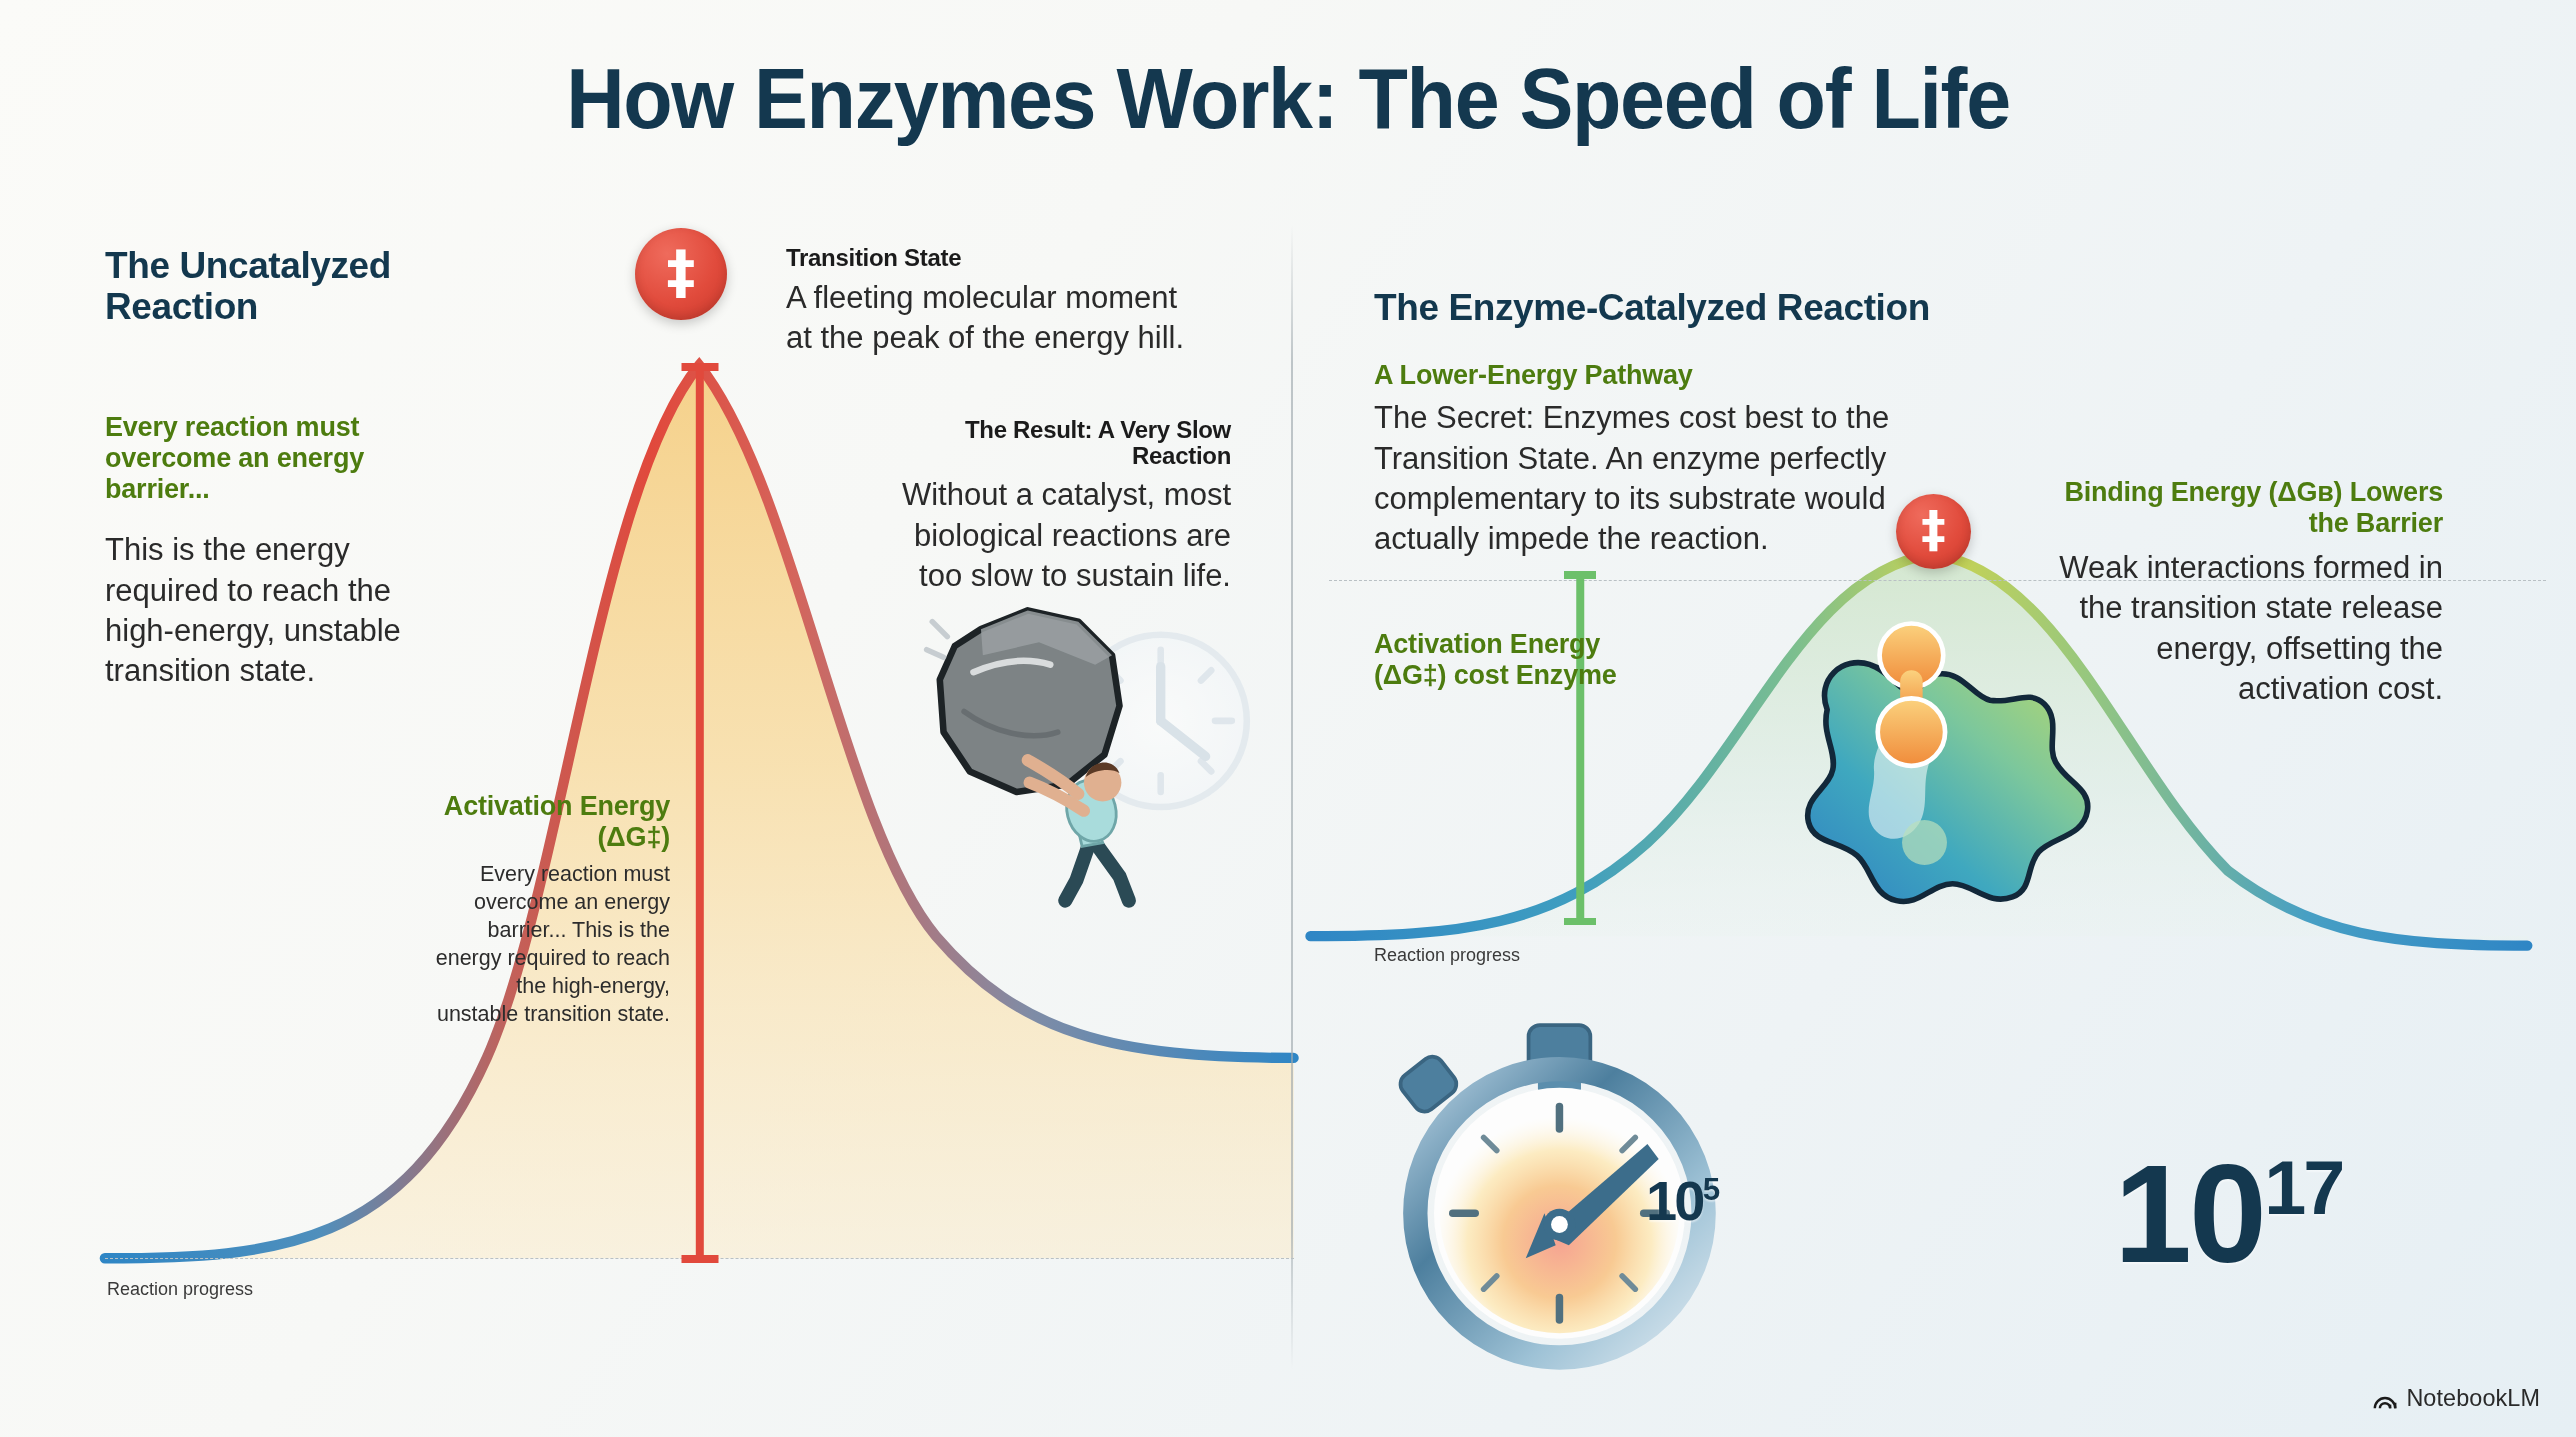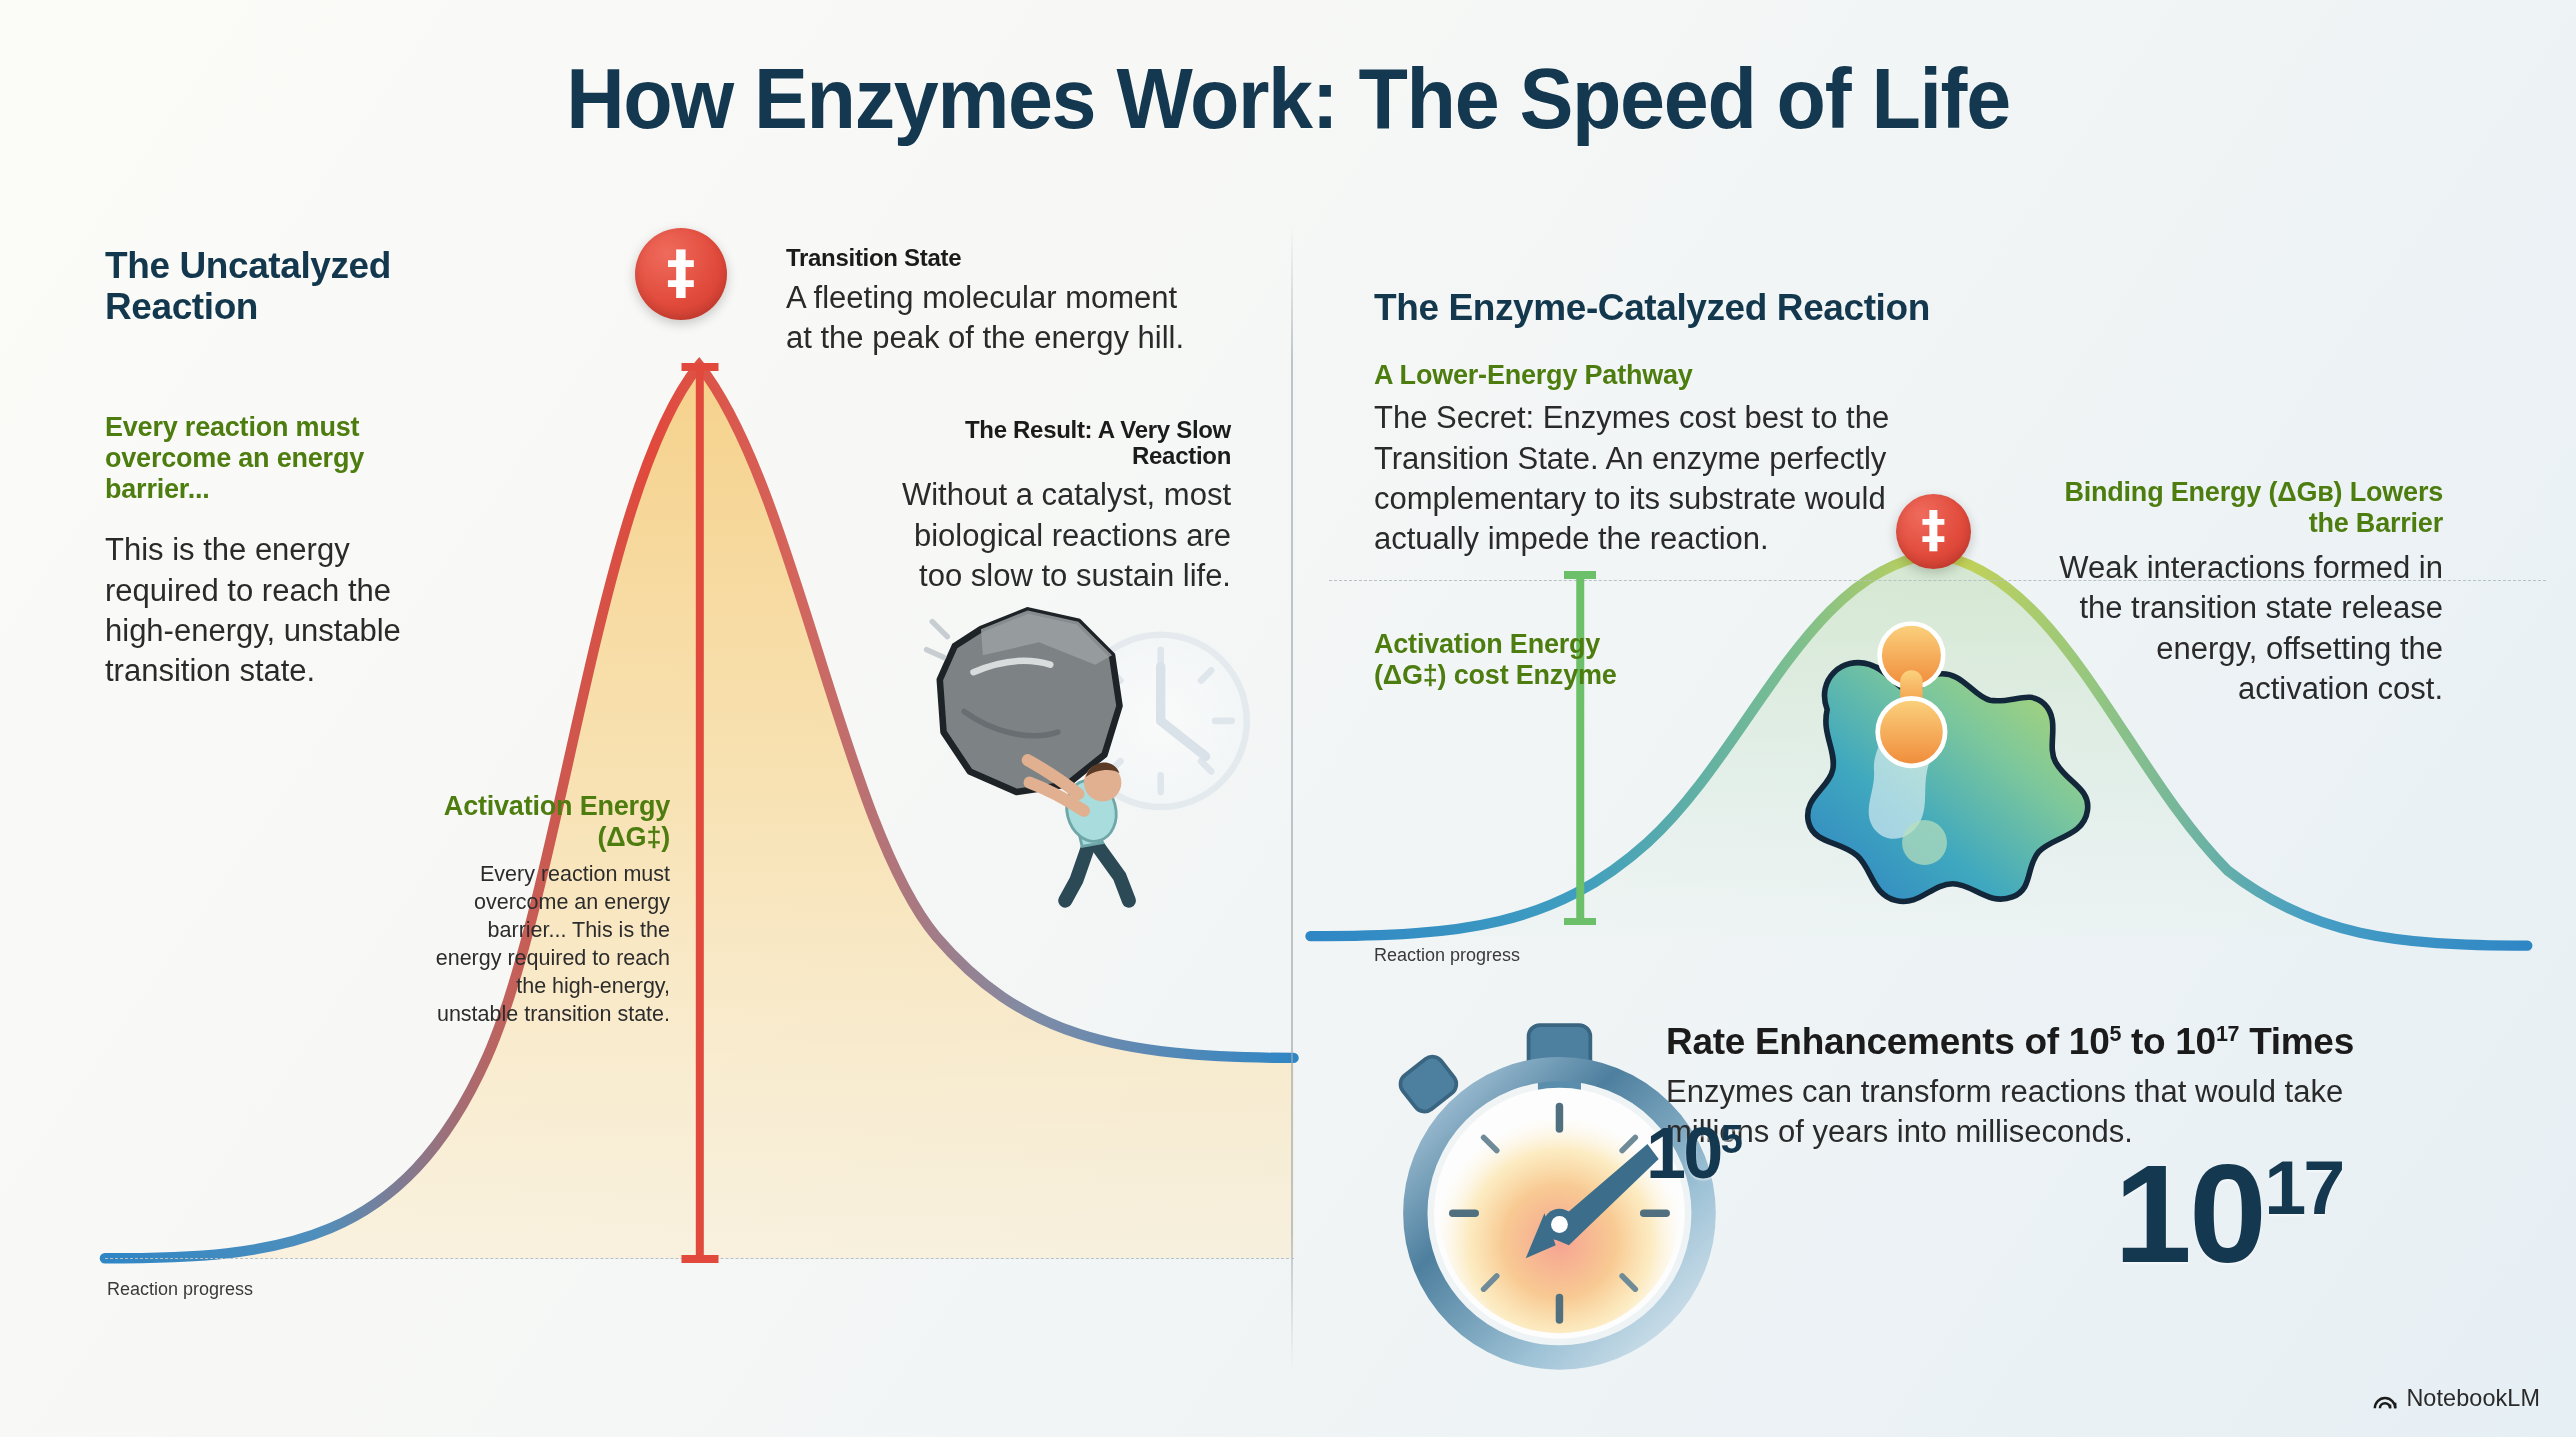--- a/index.html
+++ b/index.html
@@ -117,21 +117,21 @@
 
   
   sup { font-size:.58em; vertical-align:super; line-height:0; }
   .dg { font-family:"DejaVu Sans", sans-serif; }
 
   
   .bignum {
     position:absolute; color:#14384f; font-weight:bold;
     letter-spacing:-2.8px; text-shadow:0 1.9px 1.9px rgba(255,255,255,.5);
   }
-  #num-105 { left:1646px; top:1112px; font-size:72px; }
+  #num-105 { left:1646px; top:1168px; font-size:56px; }
   #num-105 sup { font-size:.56em; }
   #num-1017 { left:2114px; top:1133px; font-size:140px; }
   #num-1017 sup { font-size:.54em; }
 
   
   .nblm {
     position:absolute; right:36px; bottom:26px;
     display:flex; align-items:center; gap:8.4px;
     font-size:23.4px; color:#2a2a2a; letter-spacing:0.1px;
   }
@@ -395,24 +395,20 @@
 
   <div class="blk" id="blk-actE">
     <div class="h-sub">Activation Energy (ΔG‡) cost Enzyme</div>
   </div>
 
   <div class="blk" id="blk-binding">
     <div class="h-sub">Binding Energy (ΔGʙ) Lowers the Barrier</div>
     <p class="body-t">Weak interactions formed in the transition state release energy, offsetting the activation cost.</p>
   </div>
 
-  <div class="blk" id="blk-rate">
-    <div class="h-blk"><span>Rate Enhancements of 10</span><sup>5</sup><span> to 10</span><sup>17</sup><span> Times</span></div>
-    <p class="body-t">Enzymes can transform reactions that would take millions of years into milliseconds.</p>
-  </div>
 
   <div class="axis-lbl" id="axis-right">Reaction progress</div>
 
   <div class="bignum" id="num-105"><span>10</span><sup>5</sup></div>
 
   <div class="bignum" id="num-1017"><span>10</span><sup>17</sup></div>
 
   <div class="nblm">
     <svg width="26" height="26" viewBox="0 0 28 28">
       <path d="M3 24 A11 11 0 0 1 25 24" fill="none" stroke="#1b1b1b" stroke-width="2.6"></path>

